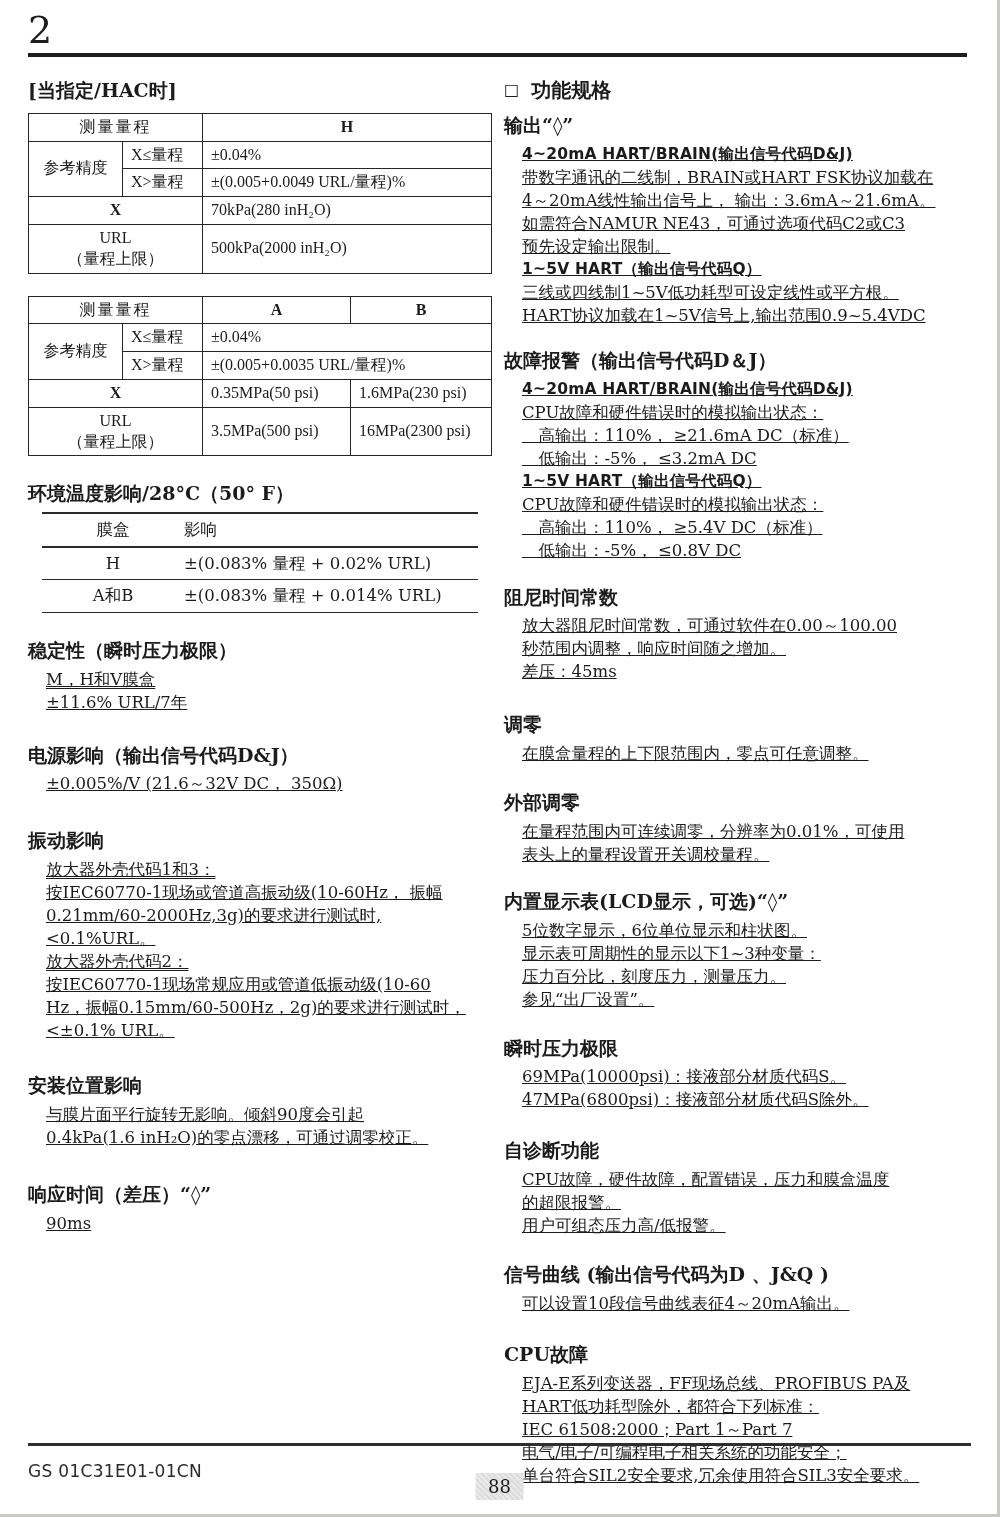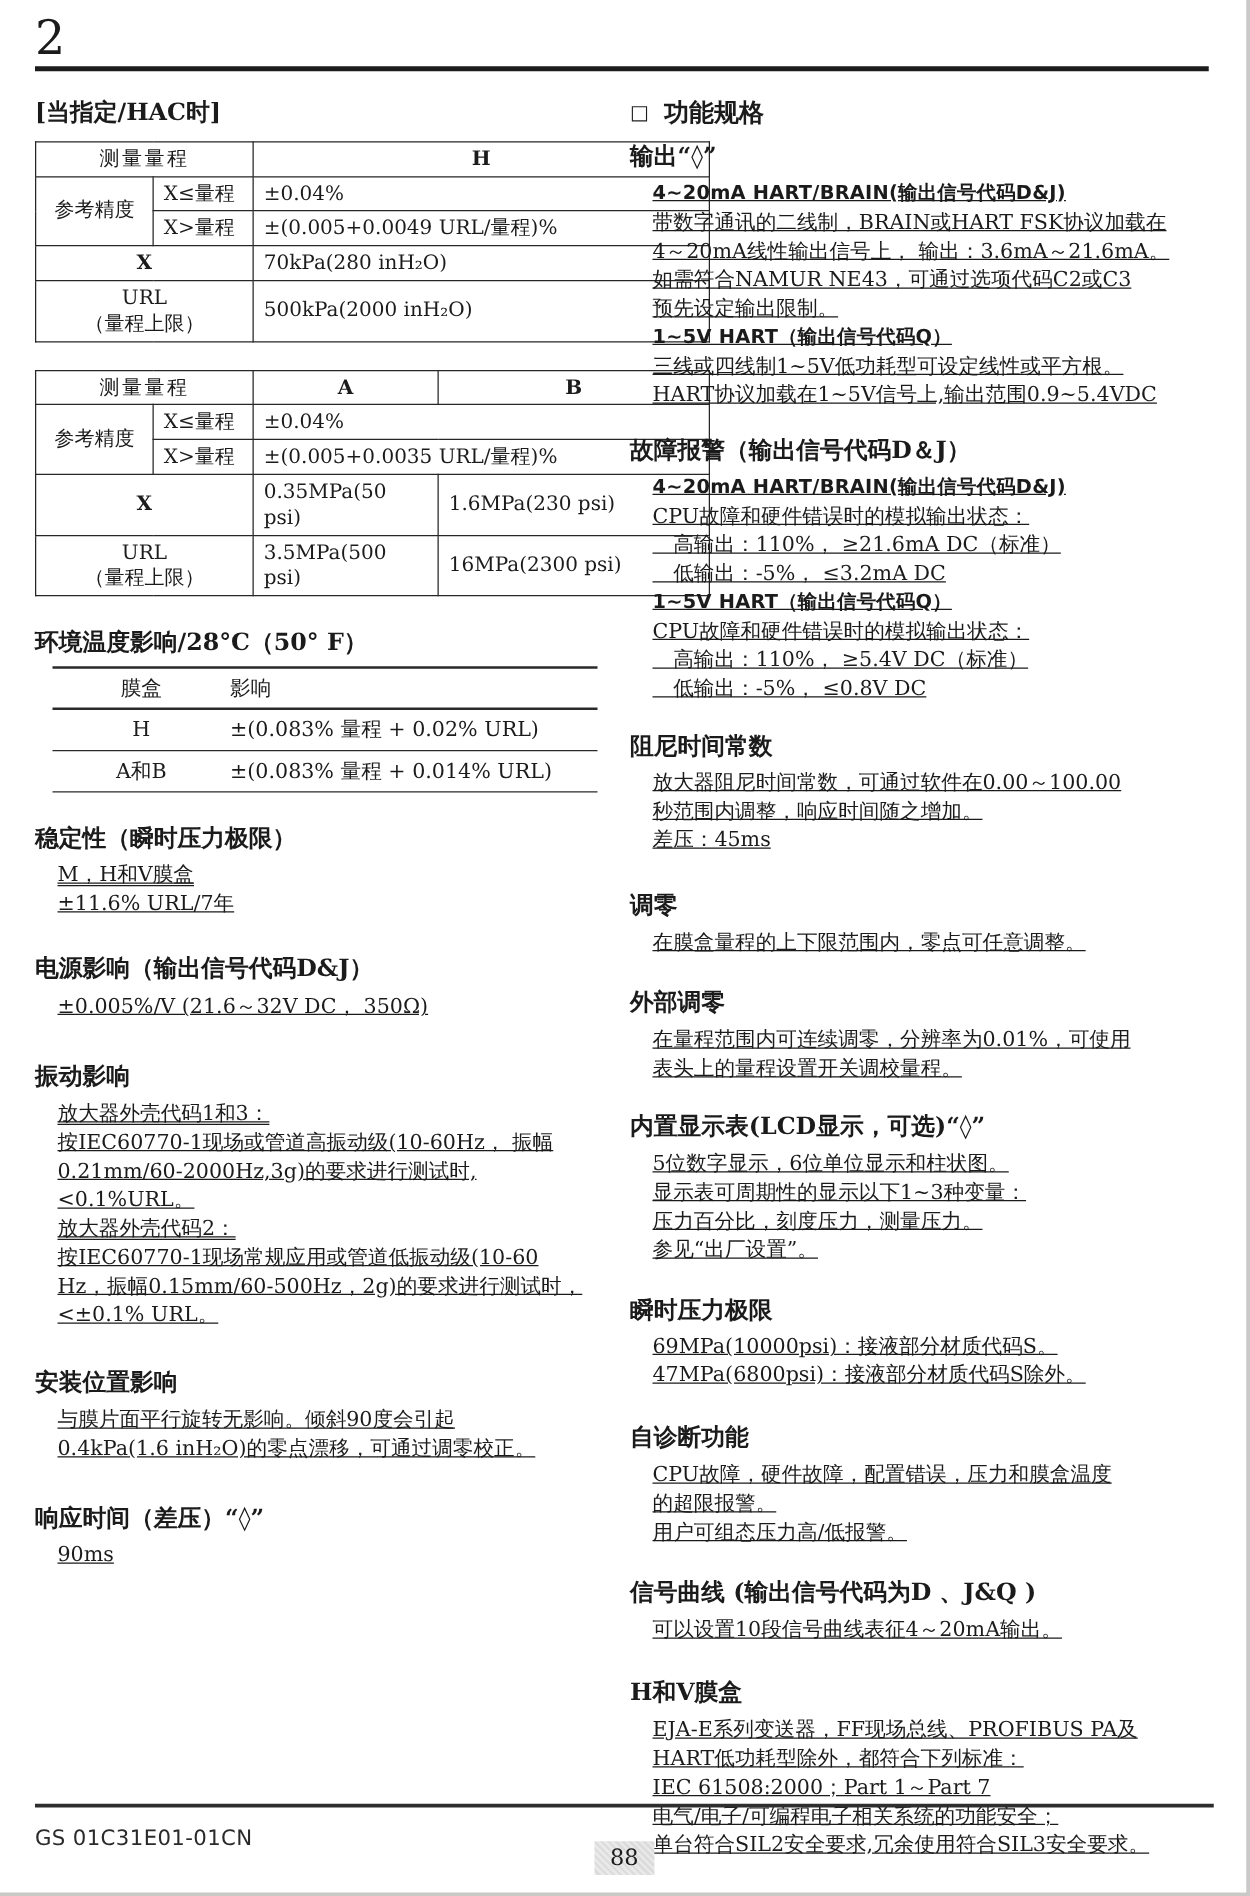--- a/index.html
+++ b/index.html
@@ -16,21 +16,21 @@
   .columns { display:flex; gap:24px; margin-top:12px; }
   .col-left { width:452px; flex:none; }
   .col-right { flex:1; min-width:0; }
 
   .h { font-weight:bold; font-size:19px; line-height:1.25; margin:26px 0 5px 0; }
   .h.first { margin-top:10px; }
   .p { font-size:16.5px; line-height:23px; white-space:pre-line; margin:0 0 0 18px;text-decoration:underline; }
   .u { text-decoration:underline; text-underline-offset:3px; }
   .gothic { font-family:"DejaVu Sans","Liberation Sans",sans-serif; font-size:15.5px; font-weight:bold; letter-spacing:0.2px; }
 
-  table.spec { border-collapse:collapse; width:540px; font-size:16px; table-layout:fixed; }
+  table.spec { border-collapse:collapse; width:464px; font-size:16px; table-layout:fixed;font-family:Liberation Serif, serif; }
   table.spec td { border:1.6px solid #262626; padding:3px 8px; vertical-align:middle; line-height:1.3; }
   table.spec td.c { text-align:center; }
   table.spec td.b { font-weight:bold; }
   table.spec td.pre { white-space:pre-line; }
   .mt-t1 { margin-top:10px; }
   .mt-t2 { margin-top:22px; }
 
   table.ruled { border-collapse:collapse; width:436px; margin:6px 0 0 14px; font-size:16.5px; }
   table.ruled td { padding:6px 0 5px 0; line-height:1.25; }
   table.ruled td.c1 { width:142px; text-align:center; }
@@ -257,21 +257,21 @@
 的超限报警。
 用户可组态压力高/低报警。</div>
         </div>
 
         <div>
           <div class="h" style="margin-top:26px">信号曲线 (输出信号代码为D 、J&amp;Q )</div>
           <div class="p">可以设置10段信号曲线表征4～20mA输出。</div>
         </div>
 
         <div>
-          <div class="h" style="margin-top:28px">H和V膜盒</div>
+          <div class="h" style="margin-top:28px">CPU故障</div>
           <div class="p">EJA-E系列变送器，FF现场总线、PROFIBUS PA及
 HART低功耗型除外，都符合下列标准：
 IEC 61508:2000；Part 1～Part 7
 电气/电子/可编程电子相关系统的功能安全；
 单台符合SIL2安全要求,冗余使用符合SIL3安全要求。</div>
         </div>
 
       </div>
     </div>
   </div>

